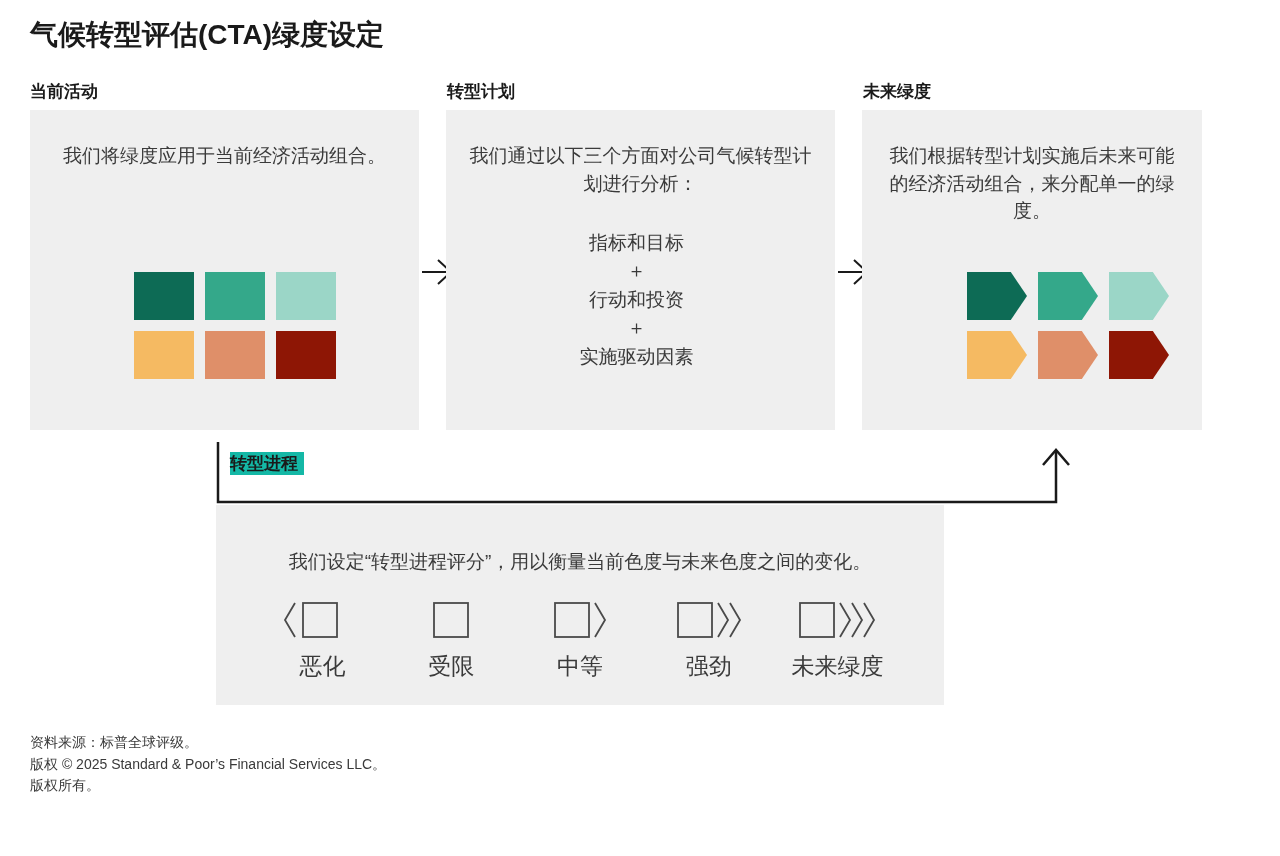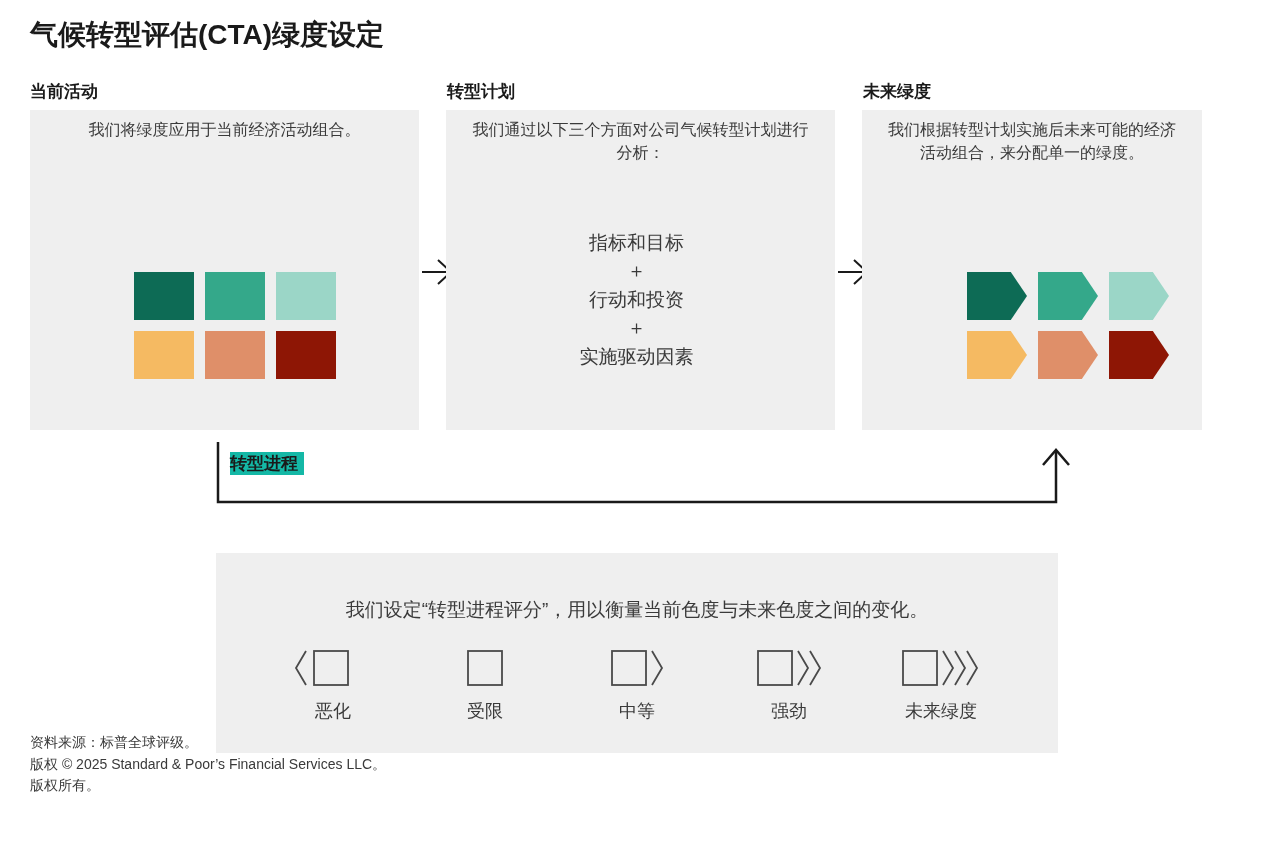--- a/index.html
+++ b/index.html
@@ -50,24 +50,24 @@
     box-sizing: border-box;
   }
   #panel-0 { left: 30px;  width: 389px; }
   #panel-1 { left: 446px; width: 389px; }
   #panel-2 { left: 862px; width: 340px; }
 
   .panel-text {
     position: absolute;
     left: 0;
     right: 0;
-    top: 8px;
+    top: 32px;
     padding: 0 22px;
     text-align: center;
-    font-size: 16px;
+    font-size: 19px;
     line-height: 1.45;
     color: #3a3a3a;
     box-sizing: border-box;
   }
 
   .plus-list {
     position: absolute;
     left: 0;
     right: 8px;
     top: 118px;
@@ -138,24 +138,23 @@
     padding: 0 6px 0 0;
     color: #1a1a1a;
     white-space: nowrap;
   }
 
   
   #progress-panel {
     position: absolute;
     left: 216px;
     top: 505px;
-    width: 842px;
+    width: 728px;
     height: 200px;
     background: #efefef;
-    margin-top: 48px;
   }
   #progress-desc {
     position: absolute;
     left: 0; right: 0;
     top: 44px;
     text-align: center;
     font-size: 19px;
     color: #3a3a3a;
   }
   #score-row {
@@ -174,21 +173,21 @@
     width: 150px;
   }
   .score-glyph {
     height: 46px;
     display: flex;
     align-items: center;
     justify-content: center;
   }
   .score-label {
     margin-top: 8px;
-    font-size: 18px;
+    font-size: 23px;
     color: #3a3a3a;
     white-space: nowrap;
   }
 
   
   #footer {
     position: absolute;
     left: 30px;
     top: 732px;
     font-size: 14px;

